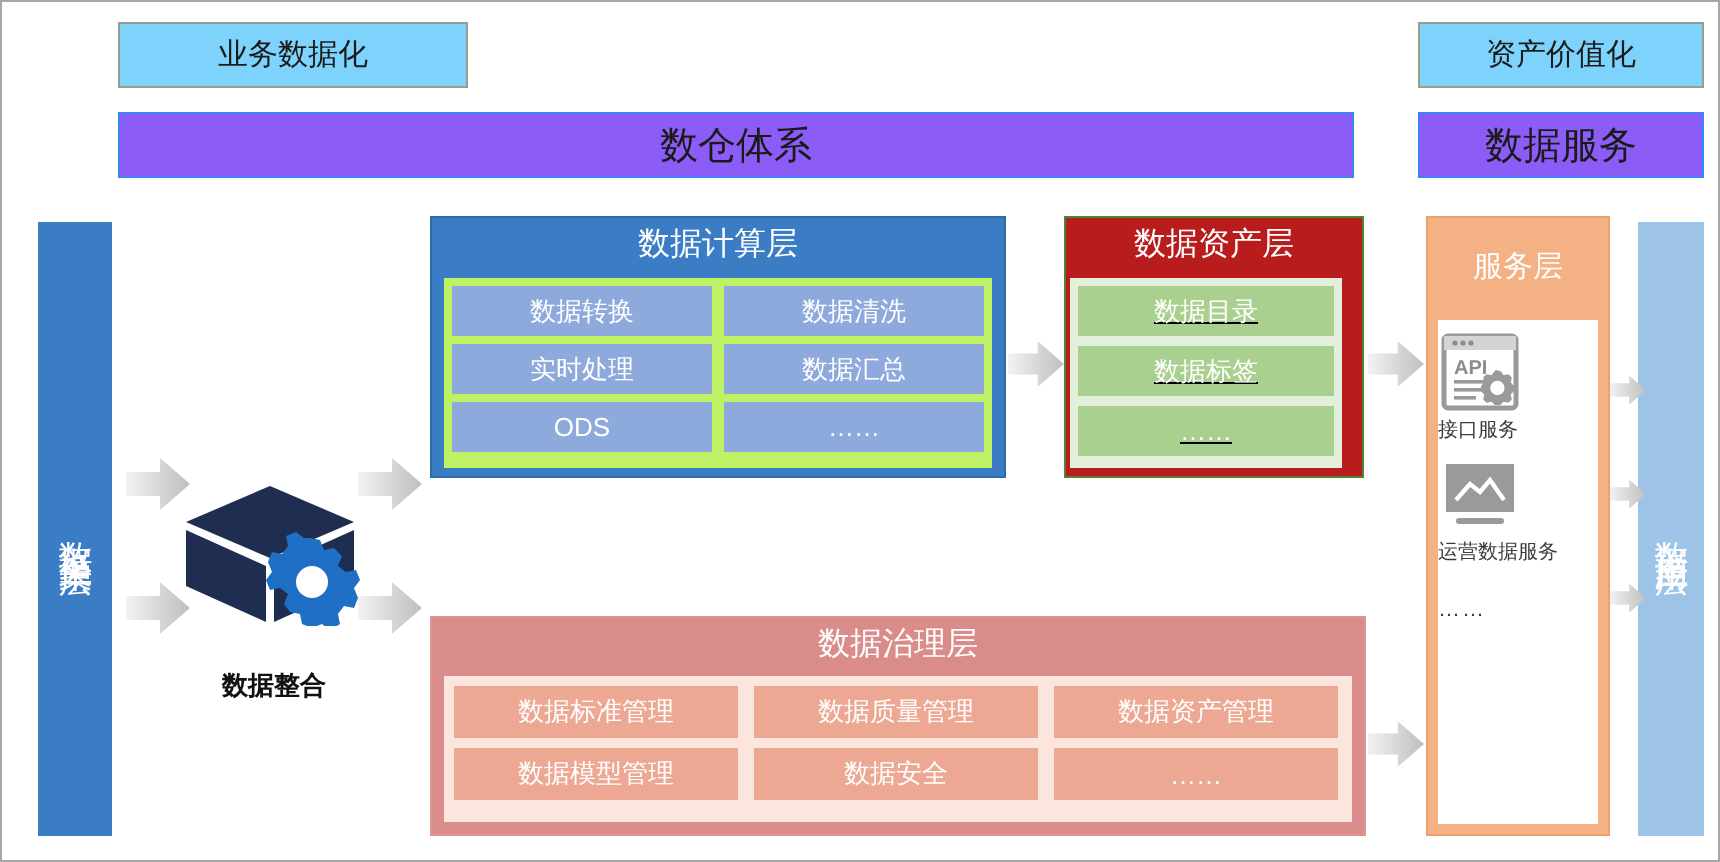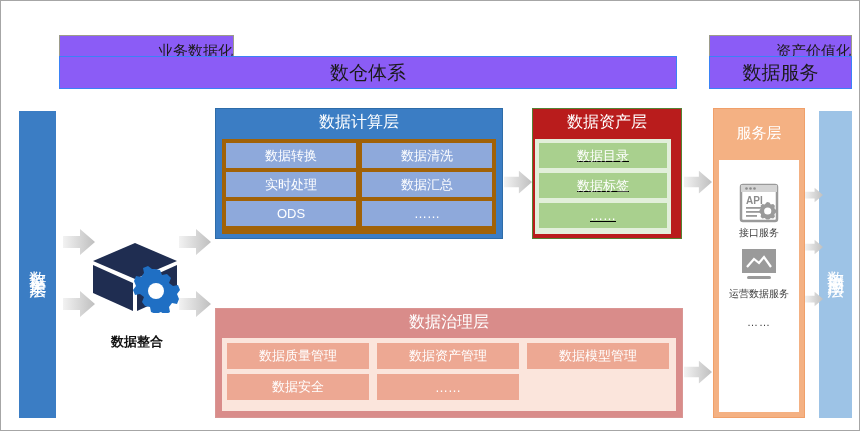--- a/index.html
+++ b/index.html
@@ -1,23 +1,23 @@
 <!DOCTYPE html>
 <html><head>
 <meta charset="utf-8">
 <style>
   html,body{margin:0;padding:0;background:#fff;}
   body{font-family:"Liberation Sans","DejaVu Sans",sans-serif;}
   #canvas{position:relative;width:860px;height:431px;background:#fff;
           border:1px solid #a6a6a6;box-sizing:border-box;overflow:hidden;}
 
   
-  .banner{position:absolute;background:#8b5cf6;border:1px solid #9c9c8a;
-          display:flex;align-items:center;justify-content:flex-end;
-          font-size:15px;color:#1a1a1a;box-sizing:border-box;margin-top:24px;}
+  .banner{position:absolute;background:#7dd3fc;border:1px solid #9c9c8a;
+          display:flex;align-items:center;justify-content:center;
+          font-size:15px;color:#1a1a1a;box-sizing:border-box;}
   .whitebox{position:absolute;background:#8b5cf6;border:1px solid #3b82f6;
             display:flex;align-items:center;justify-content:center;
             font-size:19px;color:#1a1a1a;box-sizing:border-box;}
 
   
   .vbar{position:absolute;display:flex;align-items:center;justify-content:center;
         box-sizing:border-box;}
   .vbar span{writing-mode:vertical-rl;text-orientation:upright;
              color:#fff;font-size:17px;letter-spacing:3px;line-height:1.15;}
   #collect-bar{background:#3b7dc4;}
@@ -31,21 +31,21 @@
   .panel-body{box-sizing:border-box;display:flex;flex-wrap:wrap;
               align-content:flex-start;}
   .cell{box-sizing:border-box;display:flex;align-items:center;
         justify-content:center;font-size:13px;color:#fff;}
 
   
   #compute{left:214px;top:107px;width:288px;height:131px;
            border:1px solid #2e6ca8;background:#3b7dc4;}
   #compute .panel-title{height:27px;}
   #compute .panel-body{position:absolute;left:6px;top:30px;width:274px;height:95px;
-                       background:#a16207;padding:4px;gap:4px 6px;}
+                       background:#bef264;padding:4px;gap:4px 6px;}
   #compute .cell{width:calc(50% - 3px);height:25px;background:#8ea9db;}
 
   
   #asset{left:531px;top:107px;width:150px;height:131px;
          border:1px solid #548235;background:#b91c1c;}
   #asset .panel-title{height:27px;}
   #asset .panel-body{position:absolute;left:2px;top:30px;width:136px;height:95px;
                      background:#e2efda;padding:4px;gap:5px;flex-direction:column;text-decoration:underline;}
   #asset .cell{width:100%;height:25px;background:#a9d08e;}
 
@@ -56,21 +56,21 @@
   #governance .panel-body{position:absolute;left:6px;top:29px;width:454px;height:73px;
                           background:#fbe5dc;padding:5px;gap:5px 8px;}
   #governance .cell{width:calc(33.33% - 6px);height:26px;background:#eda893;}
 
   
   #service{left:712px;top:107px;width:92px;height:310px;
            border:1px solid #f0a06a;background:#f4b183;}
   #service .panel-title{height:48px;font-size:15px;}
   #service-body{position:absolute;left:5px;top:51px;width:80px;height:252px;
                 background:#fff;display:flex;flex-direction:column;
-                align-items:center;padding-top:23px;box-sizing:border-box;}
+                align-items:flex-start;padding-top:6px;box-sizing:border-box;}
   .svc-label{font-size:10px;color:#3d3d3d;text-align:center;line-height:1.25;
              margin-top:4px;}
   .svc-dots{font-size:11px;color:#3d3d3d;letter-spacing:1px;margin-top:16px;}
 
   
   .arrow{position:absolute;}
   .arrow svg{display:block;}
 
   
   #integrate{position:absolute;left:88px;top:240px;width:96px;height:95px;
@@ -178,20 +178,21 @@
 
   <div class="arrow" style="left:683px;top:168px;">
     <svg width="28" height="26" viewBox="0 0 32 26">
       <path d="M0 7 L17 7 L17 0 L32 13 L17 26 L17 19 L0 19 Z" fill="url(#ag1)"></path>
     </svg>
   </div>
 
   <div class="panel" id="governance">
     <div class="panel-title">数据治理层</div>
     <div class="panel-body">
+      <div class="cell">数据标准管理</div>
       <div class="cell">数据质量管理</div>
       <div class="cell">数据资产管理</div>
       <div class="cell">数据模型管理</div>
       <div class="cell">数据安全</div>
       <div class="cell">……</div>
     </div>
   </div>
 
   <div class="arrow" style="left:683px;top:358px;">
     <svg width="28" height="26" viewBox="0 0 32 26">

